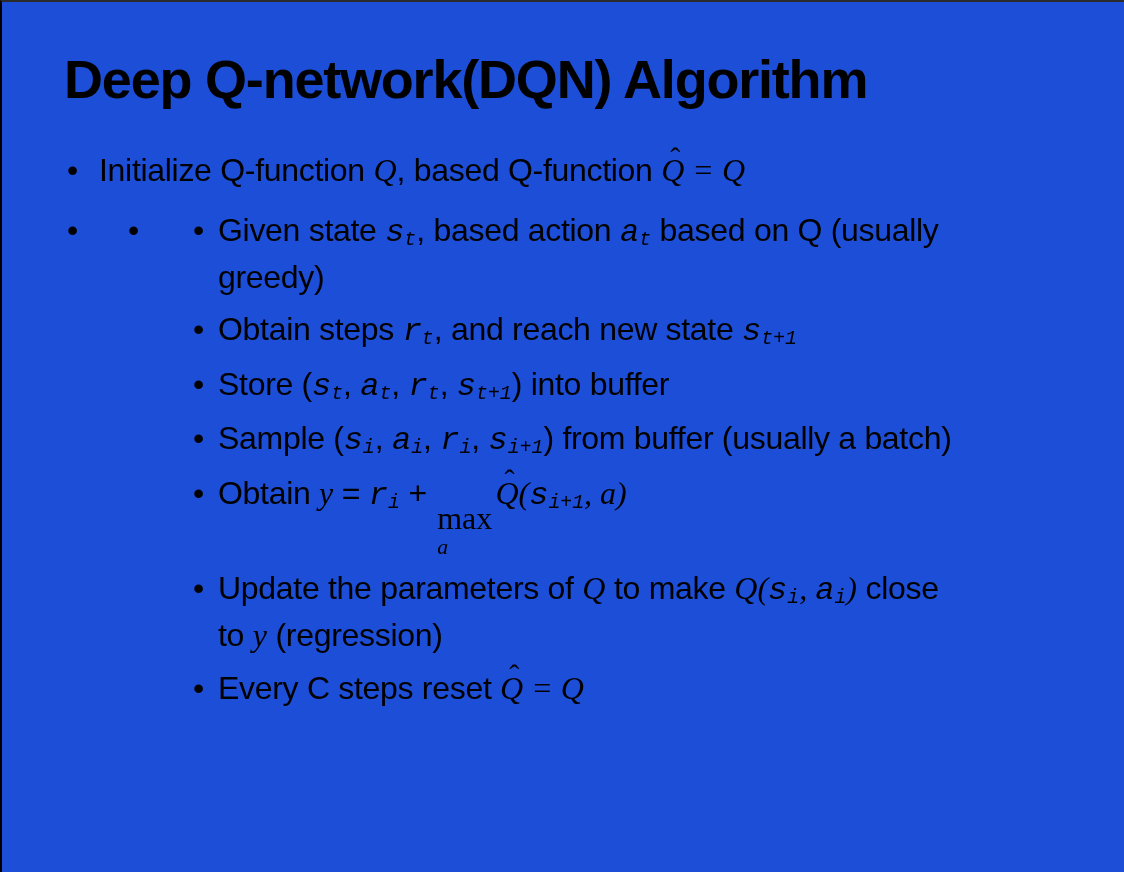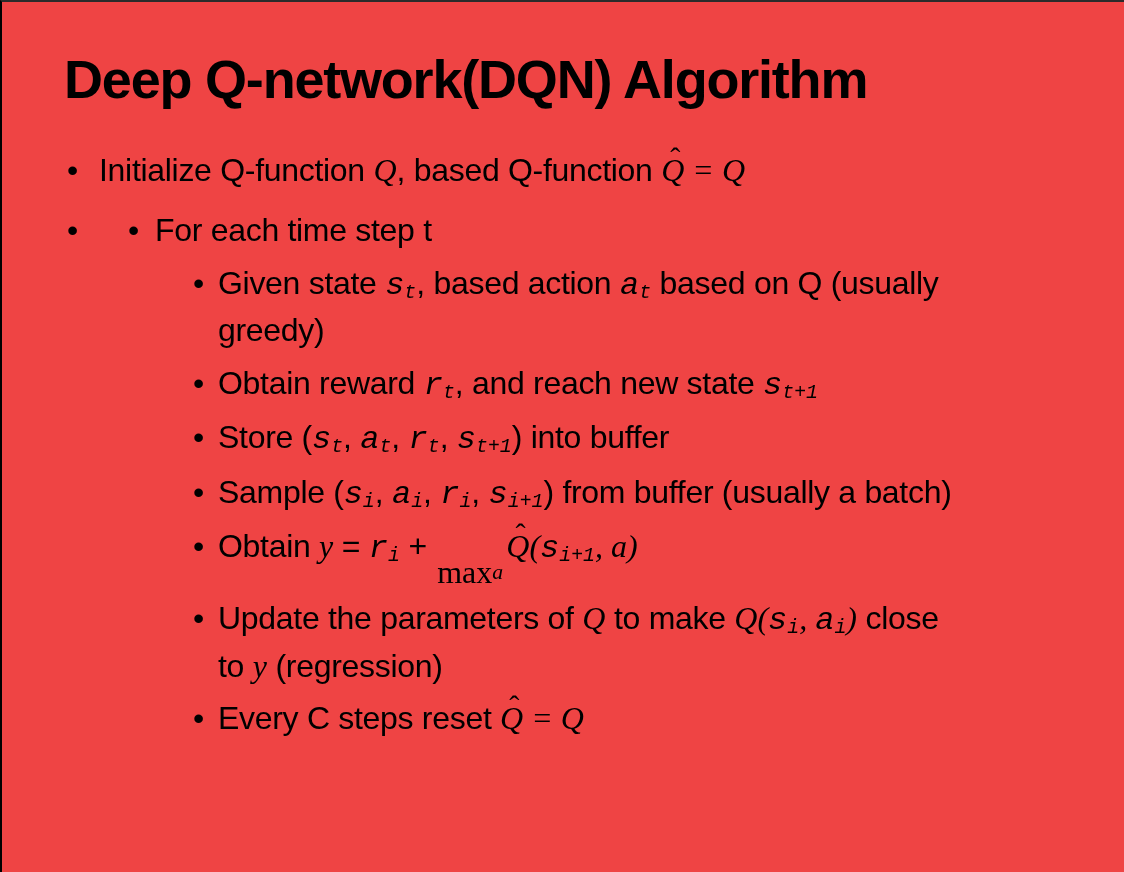--- a/index.html
+++ b/index.html
@@ -5,21 +5,21 @@
   html, body {
     margin: 0;
     padding: 0;
     background: #ffffff;
   }
   .slide {
     position: relative;
     width: 1124px;
     height: 872px;
     box-sizing: border-box;
-    background: #ef4444;
+    background: #1d4ed8;
     border-left: 2px solid #000000;
     border-top: 2px solid #2b2b2b;
     overflow: hidden;
     color: #000000;
     font-family: "Liberation Sans", sans-serif;
   }
   .title {
     font-size: 54px;
     font-weight: 700;
     letter-spacing: -1.2px;
@@ -75,45 +75,45 @@
   .qhat .hat {
     position: absolute;
     left: 0.30em;
     top: -0.38em;
     font-size: 0.95em;
     font-style: normal;
     font-weight: 400;
   }
   .maxu {
     display: inline-flex;
-    flex-direction: row;
-    align-items: center;
+    flex-direction: column;
+    align-items: flex-start;
     vertical-align: -0.80em;
     line-height: 1.05;
     font-family: "Liberation Serif", serif;
     font-style: normal;
     letter-spacing: 0;
     margin: 0 0.10em 0 0.05em;
   }
   .maxu .munder {
     font-style: italic;
     font-size: 0.68em;
   }
 </style>
 </head>
 <body>
 
 <div class="slide">
   <h1 class="title">Deep Q-network(DQN) Algorithm</h1>
   <ul class="bullets">
       <li class="l1"><span class="bullet">•</span><span class="txt">Initialize Q-function </span><span class="math">Q</span><span class="txt">, based Q-function </span><span class="qhat"><span class="base">Q</span><span class="hat">ˆ</span></span><span class="math"> = Q</span></li>
       <li class="l1"><span class="bullet">•</span></li>
-      <li class="l2"><span class="bullet">•</span><span class="txt">For each time step t</span></li>
+      <li class="l2"><span class="bullet">•</span></li>
       <li class="l3"><span class="bullet">•</span><span class="txt">Given state </span><span class="msub"><span class="base">s</span><span class="sub">t</span></span><span class="txt">, based action </span><span class="msub"><span class="base">a</span><span class="sub">t</span></span><span class="txt"> based on Q (usually</span><br><span class="txt">greedy)</span></li>
-      <li class="l3"><span class="bullet">•</span><span class="txt">Obtain reward </span><span class="msub"><span class="base">r</span><span class="sub">t</span></span><span class="txt">, and reach new state </span><span class="msub"><span class="base">s</span><span class="sub">t+1</span></span></li>
+      <li class="l3"><span class="bullet">•</span><span class="txt">Obtain steps </span><span class="msub"><span class="base">r</span><span class="sub">t</span></span><span class="txt">, and reach new state </span><span class="msub"><span class="base">s</span><span class="sub">t+1</span></span></li>
       <li class="l3"><span class="bullet">•</span><span class="txt">Store (</span><span class="msub"><span class="base">s</span><span class="sub">t</span></span><span class="txt">, </span><span class="msub"><span class="base">a</span><span class="sub">t</span></span><span class="txt">, </span><span class="msub"><span class="base">r</span><span class="sub">t</span></span><span class="txt">, </span><span class="msub"><span class="base">s</span><span class="sub">t+1</span></span><span class="txt">) into buffer</span></li>
       <li class="l3"><span class="bullet">•</span><span class="txt">Sample (</span><span class="msub"><span class="base">s</span><span class="sub">i</span></span><span class="txt">, </span><span class="msub"><span class="base">a</span><span class="sub">i</span></span><span class="txt">, </span><span class="msub"><span class="base">r</span><span class="sub">i</span></span><span class="txt">, </span><span class="msub"><span class="base">s</span><span class="sub">i+1</span></span><span class="txt">) from buffer (usually a batch)</span></li>
       <li class="l3"><span class="bullet">•</span><span class="txt">Obtain </span><span class="math">y</span><span class="txt"> = </span><span class="msub"><span class="base">r</span><span class="sub">i</span></span><span class="txt"> + </span><span class="maxu">
           <span class="mtop">max</span>
           <span class="munder">a</span>
         </span><span class="qhat"><span class="base">Q</span><span class="hat">ˆ</span></span><span class="math">(</span><span class="msub"><span class="base">s</span><span class="sub">i+1</span></span><span class="math">, a)</span></li>
       <li class="l3"><span class="bullet">•</span><span class="txt">Update the parameters of </span><span class="math">Q</span><span class="txt"> to make </span><span class="math">Q(</span><span class="msub"><span class="base">s</span><span class="sub">i</span></span><span class="math">, </span><span class="msub"><span class="base">a</span><span class="sub">i</span></span><span class="math">)</span><span class="txt"> close</span><br><span class="txt">to </span><span class="math">y</span><span class="txt"> (regression)</span></li>
       <li class="l3"><span class="bullet">•</span><span class="txt">Every C steps reset </span><span class="qhat"><span class="base">Q</span><span class="hat">ˆ</span></span><span class="math"> = Q</span></li>
     </ul>
 </div>

